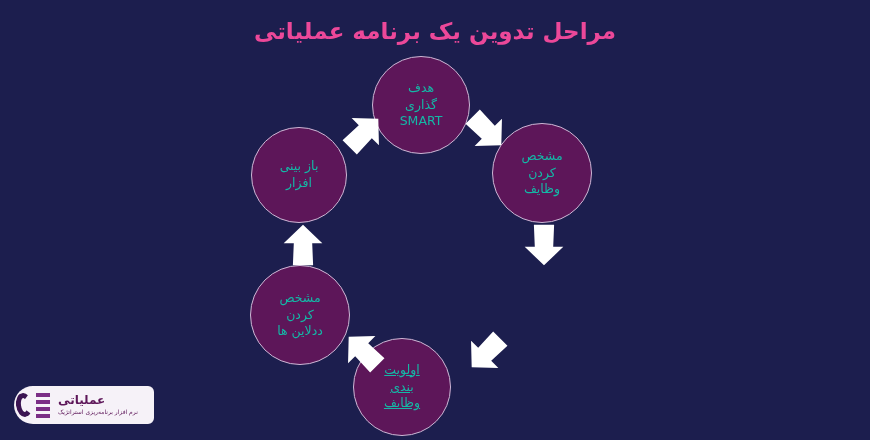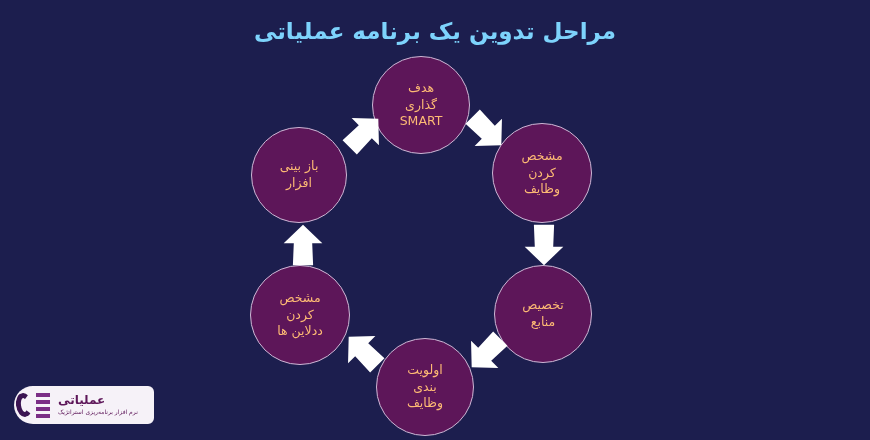--- a/index.html
+++ b/index.html
@@ -21,57 +21,57 @@
     background: #1c1e4e;
   }
 
   
   #title {
     position: absolute;
     top: 18px;
     left: 0;
     width: 870px;
     text-align: center;
-    color: #7dd3fc;
+    color: #ec4899;
     font-size: 23px;
     font-weight: bold;
     letter-spacing: 0px;
     direction: rtl;
     white-space: nowrap;
   }
 
   
   .node {
     position: absolute;
     border-radius: 50%;
     background: #5d1659;
     border: 1.5px solid #cdb8d6;
     box-sizing: border-box;
     display: flex;
     align-items: center;
     justify-content: flex-start;
     text-align: center;
-    color: #fdba74;
+    color: #14b8a6;
     direction: rtl;
     line-height: 1.35;
     font-size: 12.5px;
   }
   .node .label {
     display: block;
     width: 100%;
     padding: 0 6px;
     box-sizing: border-box;
     white-space: pre-line;
   }
 
   
   #node-0 { left: 372px; top: 56px;  width: 98px;  height: 98px; }   
   #node-1 { left: 492px; top: 123px; width: 100px; height: 100px; }  
   #node-2 { left: 494px; top: 265px; width: 98px;  height: 98px; }   
-  #node-3 { left: 376px; top: 338px; width: 98px;  height: 98px; }   
+  #node-3 { left: 353px; top: 338px; width: 98px;  height: 98px; text-decoration: underline; }   
   #node-4 { left: 250px; top: 265px; width: 100px; height: 100px; }  
   #node-5 { left: 251px; top: 127px; width: 96px;  height: 96px; }   
 
   
   .arrow {
     position: absolute;
     width: 46px;
     height: 46px;
   }
   .arrow svg { display: block; width: 100%; height: 100%; }
@@ -157,24 +157,20 @@
 
   <div class="node" id="node-0">
     <span class="label">هدف
 گذاری
 SMART</span>
   </div>
   <div class="node" id="node-1">
     <span class="label">مشخص
 کردن
 وظایف</span>
-  </div>
-  <div class="node" id="node-2">
-    <span class="label">تخصیص
-منابع</span>
   </div>
   <div class="node" id="node-3">
     <span class="label">اولویت
 بندی
 وظایف</span>
   </div>
   <div class="node" id="node-4">
     <span class="label">مشخص
 کردن
 ددلاین ها</span>

